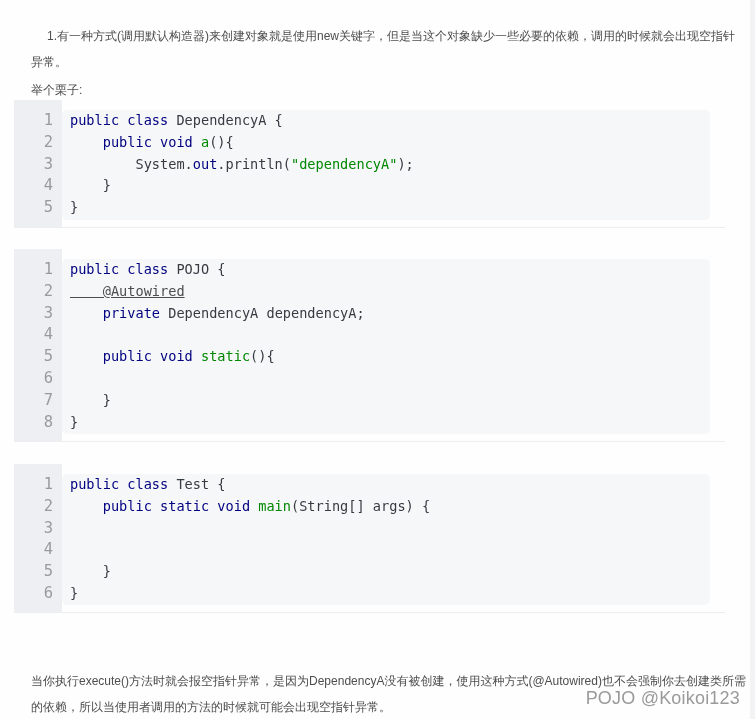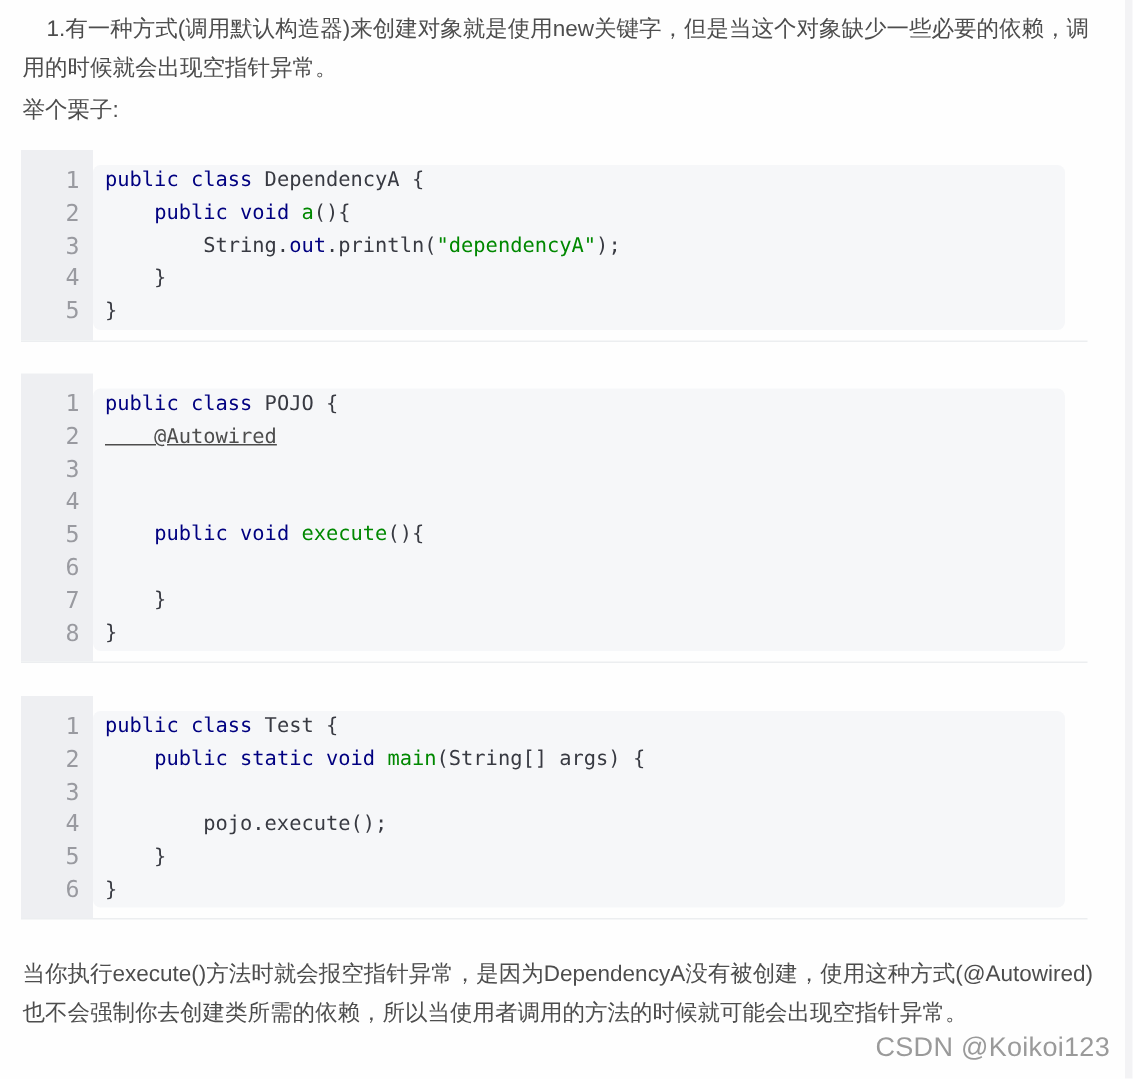--- a/index.html
+++ b/index.html
@@ -5,25 +5,25 @@
   html, body { margin: 0; padding: 0; }
   body {
     width: 755px; height: 719px; overflow: hidden; position: relative;
     background: #fefefe;
     font-family: "Liberation Sans", "DejaVu Sans", sans-serif;
     color: #4d4d4d;
   }
   .right-strip { position: absolute; top: 0; right: 0; width: 5px; height: 719px; background: #f3f3f5; }
   .para {
     position: absolute; left: 15px; width: 715px;
-    font-size: 15px; line-height: 26px; margin: 0;
+    font-size: 12px; line-height: 26px; margin: 16px;
   }
   .p1 { top: 7px; text-indent: 16px; }
   .p2 { top: 61px; }
-  .p3 { top: 637px; }
+  .p3 { top: 652px; }
   .code-wrap {
     position: absolute; left: 14px; width: 711px;
     border-bottom: 1px solid #eceef0;
   }
   .gutter {
     position: absolute; left: 0; top: 0; bottom: 0; width: 48px;
     background: #eeeff2;
   }
   .code-bg {
     position: absolute; left: 48px; top: 10px; right: 15px; bottom: 7px;
@@ -53,49 +53,49 @@
 
 <p class="para p1">1.有一种方式(调用默认构造器)来创建对象就是使用new关键字，但是当这个对象缺少一些必要的依赖，调用的时候就会出现空指针异常。</p>
 <p class="para p2">举个栗子:</p>
 
 <div class="code-wrap" style="top:100px;height:127px;">
   <div class="gutter"></div>
   <div class="code-bg"></div>
   <div class="lines">
       <div class="line"><span class="ln">1</span><span class="src"><span class="kw">public class </span><span>DependencyA {</span></span></div>
       <div class="line"><span class="ln">2</span><span class="src"><span>    </span><span class="kw">public void </span><span class="fn">a</span><span>(){</span></span></div>
-      <div class="line"><span class="ln">3</span><span class="src"><span>        String.</span><span class="kw">out</span><span>.println(</span><span class="str">"dependencyA"</span><span>);</span></span></div>
+      <div class="line"><span class="ln">3</span><span class="src"><span>        System.</span><span class="kw">out</span><span>.println(</span><span class="str">"dependencyA"</span><span>);</span></span></div>
       <div class="line"><span class="ln">4</span><span class="src"><span>    }</span></span></div>
       <div class="line"><span class="ln">5</span><span class="src"><span>}</span></span></div>
     </div>
 </div>
 
 <div class="code-wrap" style="top:249px;height:192px;">
   <div class="gutter"></div>
   <div class="code-bg"></div>
   <div class="lines">
       <div class="line"><span class="ln">1</span><span class="src"><span class="kw">public class </span><span>POJO {</span></span></div>
       <div class="line"><span class="ln">2</span><span class="src"><span class="anno">    @Autowired</span></span></div>
-      <div class="line"><span class="ln">3</span></div>
+      <div class="line"><span class="ln">3</span><span class="src"><span>    </span><span class="kw">private </span><span>DependencyA dependencyA;</span></span></div>
       <div class="line"><span class="ln">4</span><span class="src"><span></span></span></div>
-      <div class="line"><span class="ln">5</span><span class="src"><span>    </span><span class="kw">public void </span><span class="fn">execute</span><span>(){</span></span></div>
+      <div class="line"><span class="ln">5</span><span class="src"><span>    </span><span class="kw">public void </span><span class="fn">static</span><span>(){</span></span></div>
       <div class="line"><span class="ln">6</span></div>
       <div class="line"><span class="ln">7</span><span class="src"><span>    }</span></span></div>
       <div class="line"><span class="ln">8</span><span class="src"><span>}</span></span></div>
     </div>
 </div>
 
 <div class="code-wrap" style="top:464px;height:148px;">
   <div class="gutter"></div>
   <div class="code-bg"></div>
   <div class="lines">
       <div class="line"><span class="ln">1</span><span class="src"><span class="kw">public class </span><span>Test {</span></span></div>
       <div class="line"><span class="ln">2</span><span class="src"><span>    </span><span class="kw">public static void </span><span class="fn">main</span><span>(String[] args) {</span></span></div>
       <div class="line"><span class="ln">3</span></div>
-      <div class="line"><span class="ln">4</span><span class="src"><span>        pojo.execute();</span></span></div>
+      <div class="line"><span class="ln">4</span></div>
       <div class="line"><span class="ln">5</span><span class="src"><span>    }</span></span></div>
       <div class="line"><span class="ln">6</span><span class="src"><span>}</span></span></div>
     </div>
 </div>
 
 <p class="para p3">当你执行execute()方法时就会报空指针异常，是因为DependencyA没有被创建，使用这种方式(@Autowired)也不会强制你去创建类所需的依赖，所以当使用者调用的方法的时候就可能会出现空指针异常。</p>
 
-<div class="watermark">CSDN @Koikoi123</div>
+<div class="watermark">POJO @Koikoi123</div>
 
 </body></html>

